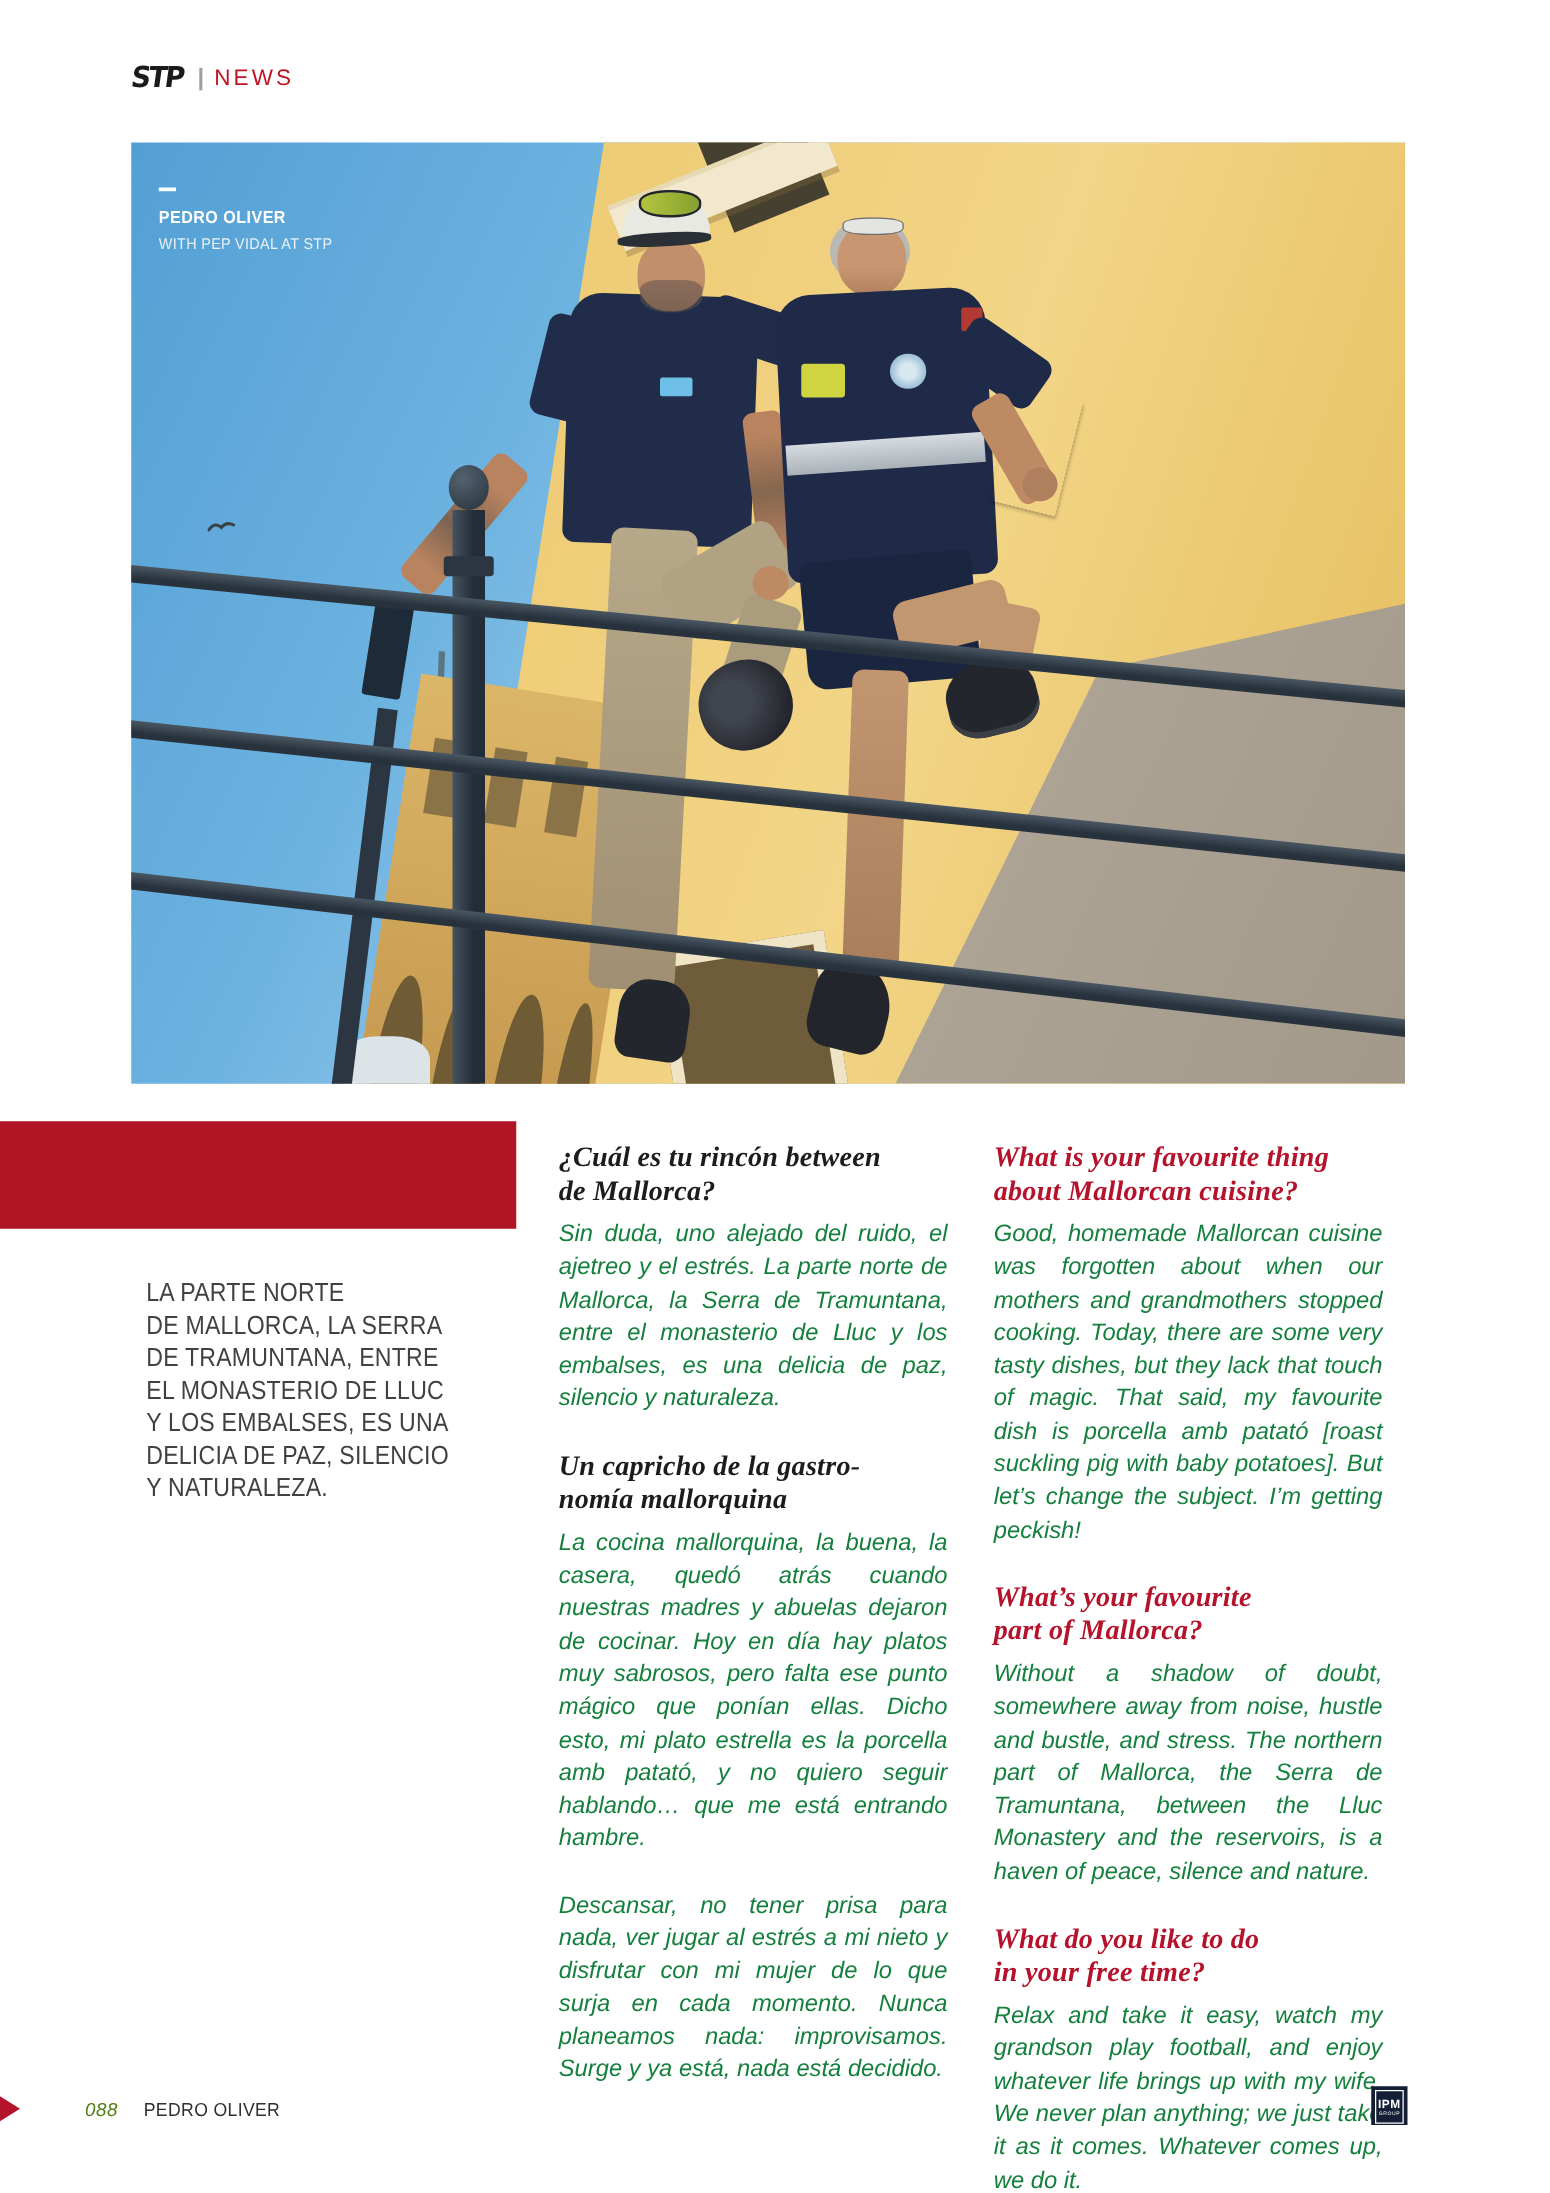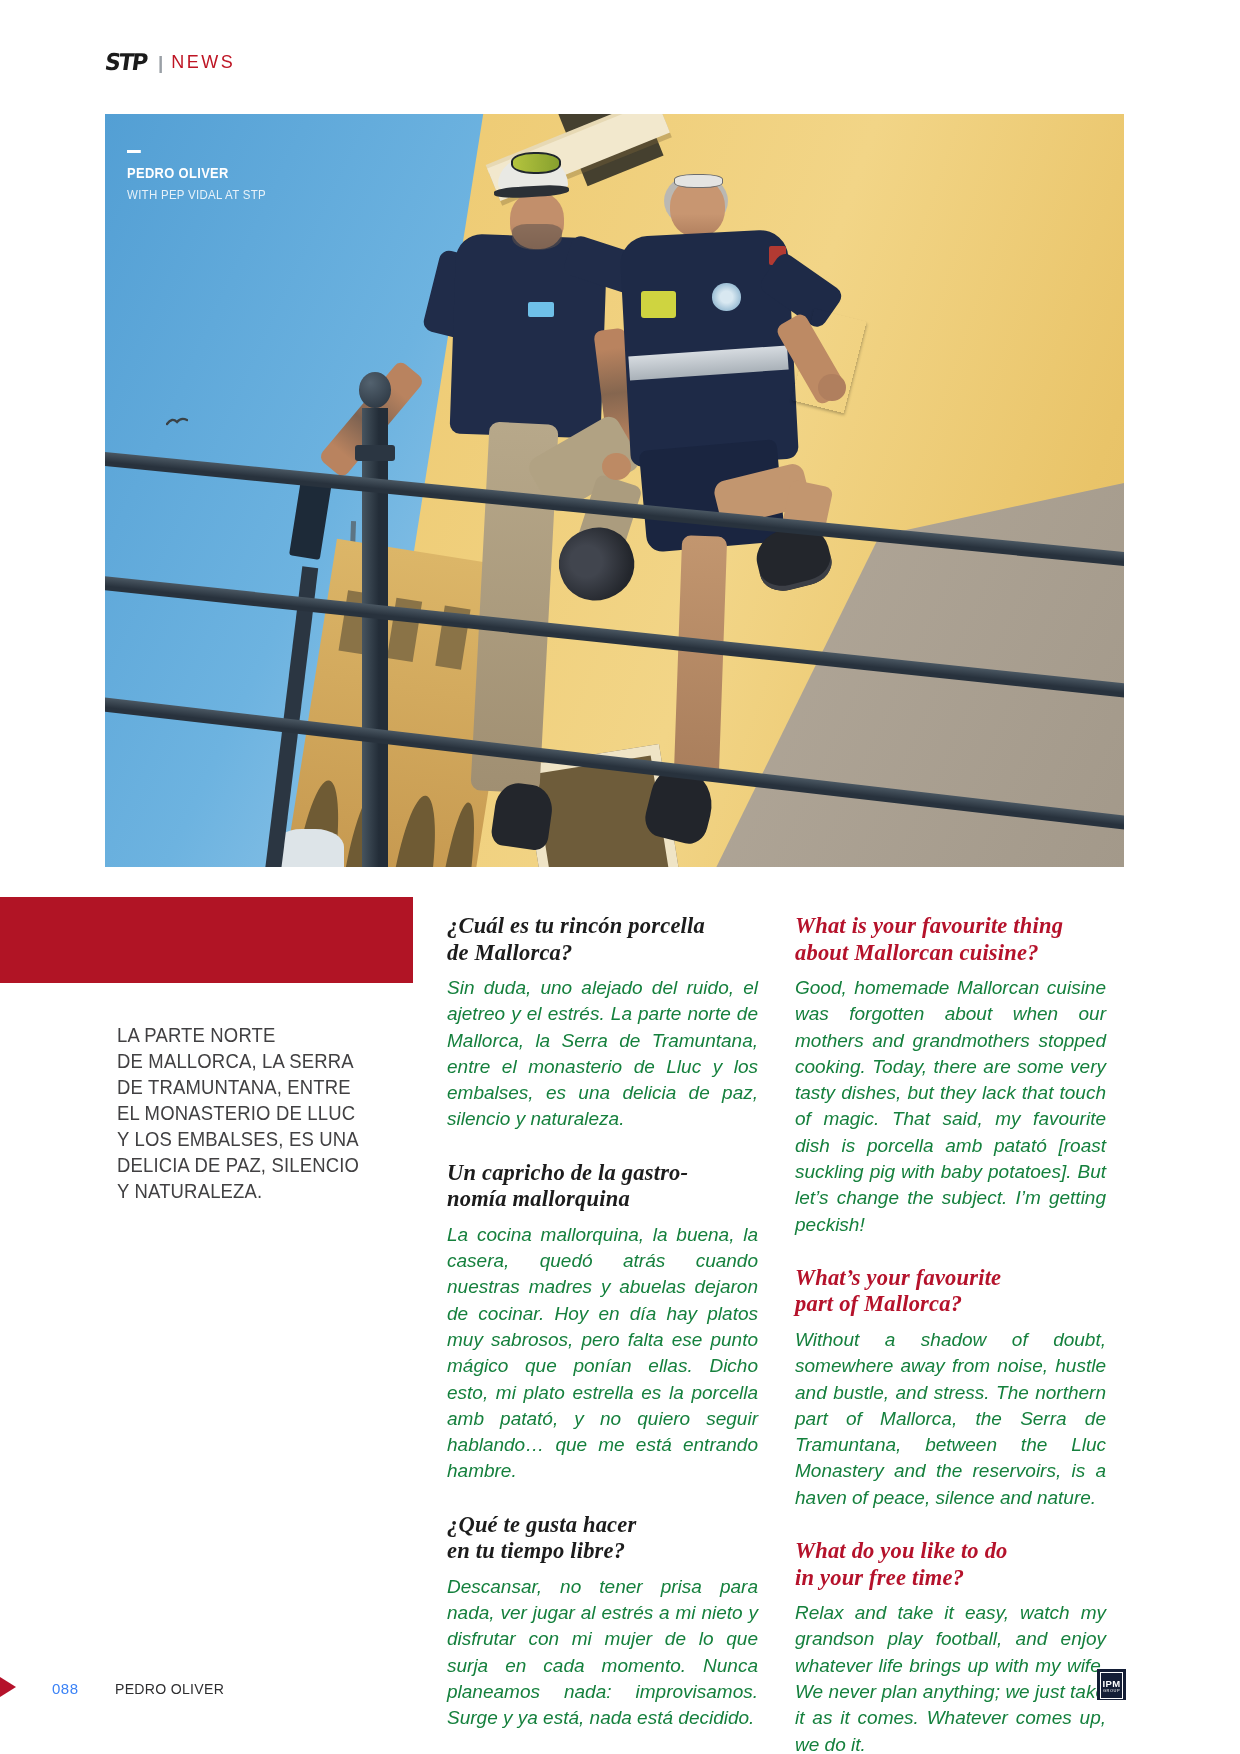--- a/index.html
+++ b/index.html
@@ -131,21 +131,21 @@
     font-size:22.5px; line-height:26.5px; color:#1c1c1c; white-space:pre-line; letter-spacing:.2px;
   }
   .col-en .qa h3 { color:#b5122b; }
   .qa p { margin:0; font-size:19px; line-height:26.3px; color:#15803d; text-align:justify;font-style:italic; }
 
   
   .footer-triangle {
     position:absolute; left:0; top:1677px; width:0; height:0;
     border-top:10px solid transparent; border-bottom:10px solid transparent; border-left:16px solid #b5122b;
   }
-  .page-number { position:absolute; left:52px; top:1680px; font-size:15px; color:#3b82f6; letter-spacing:.5px; }
+  .page-number { position:absolute; left:68px; top:1680px; font-size:15px; color:#4d7c0f; letter-spacing:.5px;font-style:italic; }
   .article-name { position:absolute; left:115px; top:1680px; font-size:15px; color:#2e2e30; letter-spacing:.3px; transform:scaleX(.94); transform-origin:left top; }
   .ipm-logo {
     position:absolute; left:1097px; top:1669px; width:29px; height:31px; background:#141e36;
     display:flex; align-items:flex-start; justify-content:center; box-sizing:border-box; padding:3px;
   }
   .ipm-inner { border:1px solid #fff; width:100%; height:100%; display:flex; flex-direction:column; align-items:center; justify-content:center; }
   .ipm-main { color:#fff; font-weight:bold; font-size:9.5px; letter-spacing:.4px; line-height:9px; }
   .ipm-sub { color:#fff; font-size:4px; letter-spacing:.5px; line-height:5px; }
 </style>
 </head>
@@ -242,32 +242,30 @@
   <div class="pull-quote">LA PARTE NORTE
 DE MALLORCA, LA SERRA
 DE TRAMUNTANA, ENTRE
 EL MONASTERIO DE LLUC
 Y LOS EMBALSES, ES UNA
 DELICIA DE PAZ, SILENCIO
 Y NATURALEZA.</div>
 
   <section class="col col-es">
     <article class="qa">
-      <h3>¿Cuál es tu rincón porcella
+      <h3>¿Cuál es tu rincón between
 de Mallorca?</h3>
       <p>Sin duda, uno alejado del ruido, el ajetreo y el estrés. La parte norte de Mallorca, la Serra de Tramuntana, entre el monasterio de Lluc y los embalses, es una delicia de paz, silencio y naturaleza.</p>
     </article>
     <article class="qa">
       <h3>Un capricho de la gastro-
 nomía mallorquina</h3>
       <p>La cocina mallorquina, la buena, la casera, quedó atrás cuando nuestras madres y abuelas dejaron de cocinar. Hoy en día hay platos muy sabrosos, pero falta ese punto mágico que ponían ellas. Dicho esto, mi plato estrella es la porcella amb patató, y no quiero seguir hablando… que me está entrando hambre.</p>
     </article>
     <article class="qa">
-      <h3>¿Qué te gusta hacer
-en tu tiempo libre?</h3>
       <p>Descansar, no tener prisa para nada, ver jugar al estrés a mi nieto y disfrutar con mi mujer de lo que surja en cada momento. Nunca planeamos nada: improvisamos. Surge y ya está, nada está decidido.</p>
     </article>
   </section>
 
   <section class="col col-en">
     <article class="qa">
       <h3>What is your favourite thing
 about Mallorcan cuisine?</h3>
       <p>Good, homemade Mallorcan cuisine was forgotten about when our mothers and grandmothers stopped cooking. Today, there are some very tasty dishes, but they lack that touch of magic. That said, my favourite dish is porcella amb patató [roast suckling pig with baby potatoes]. But let’s change the subject. I’m getting peckish!</p>
     </article>

